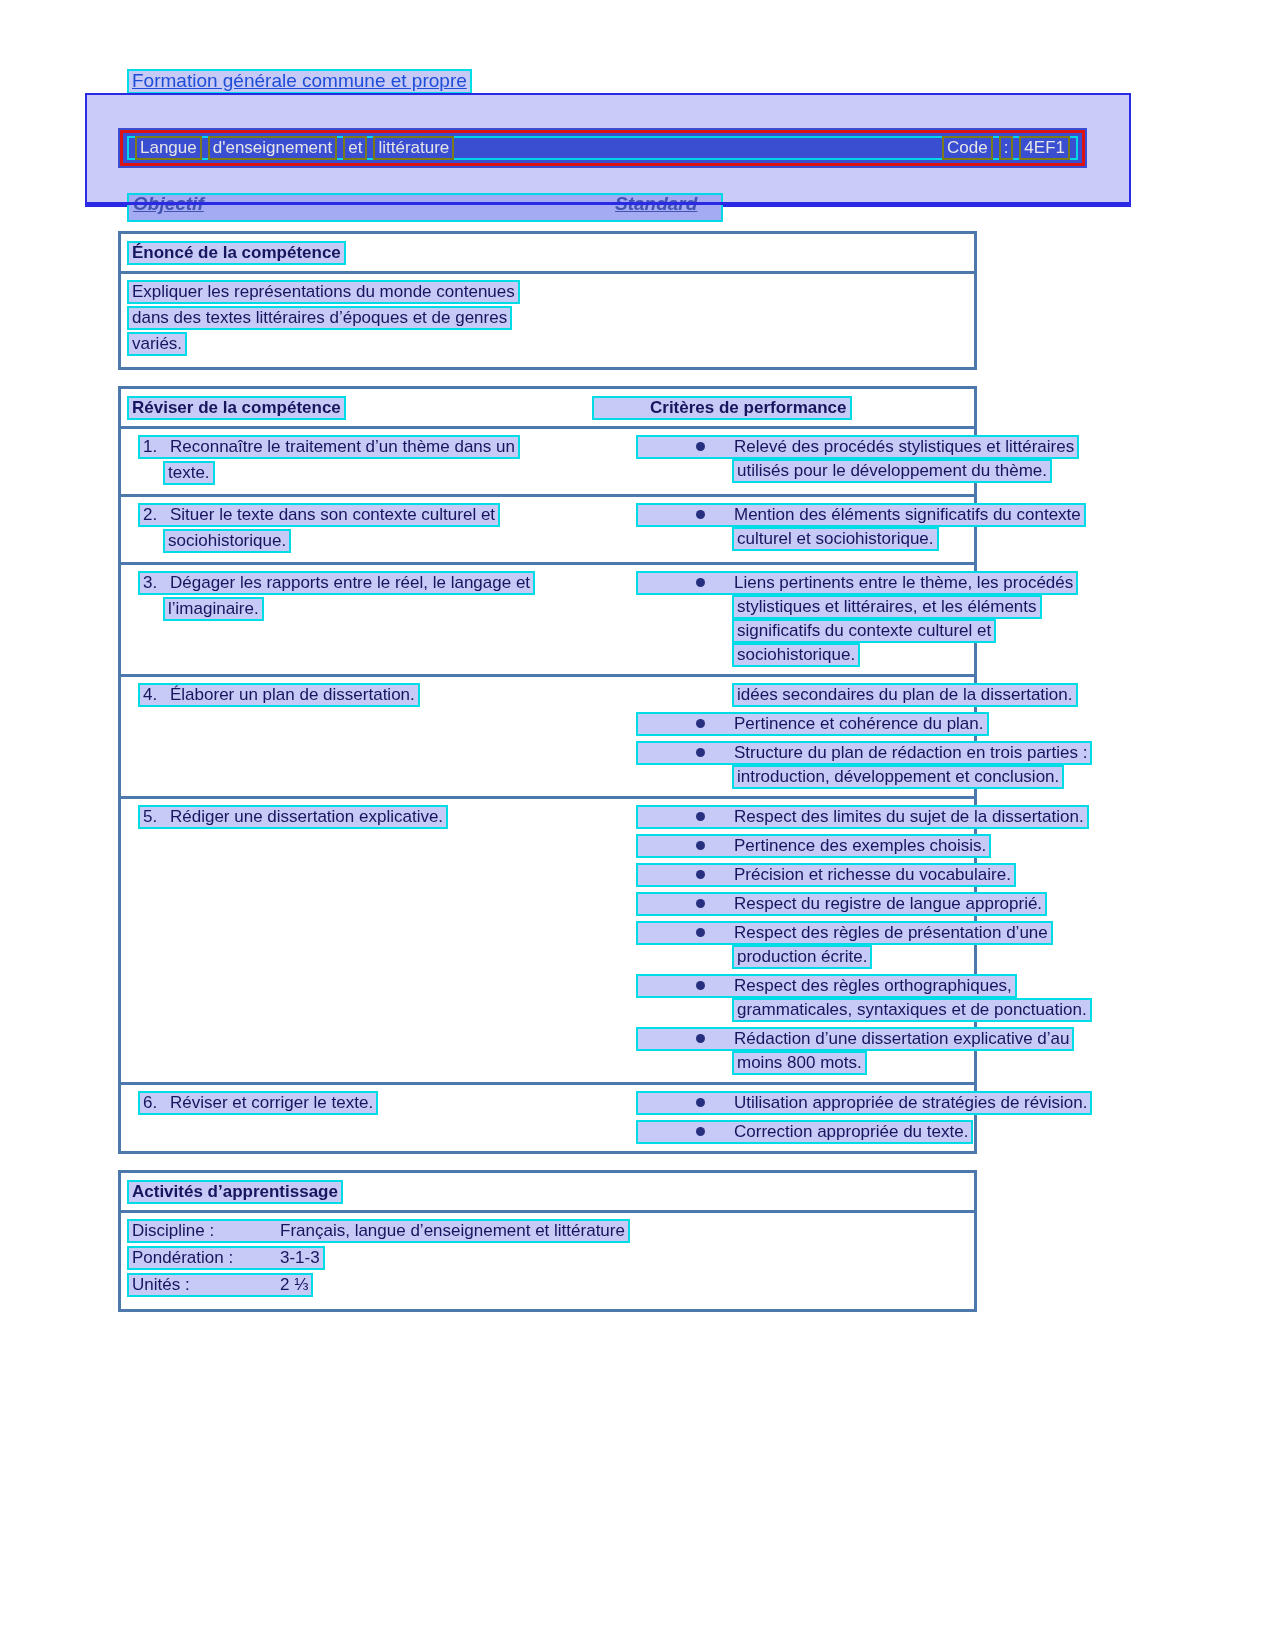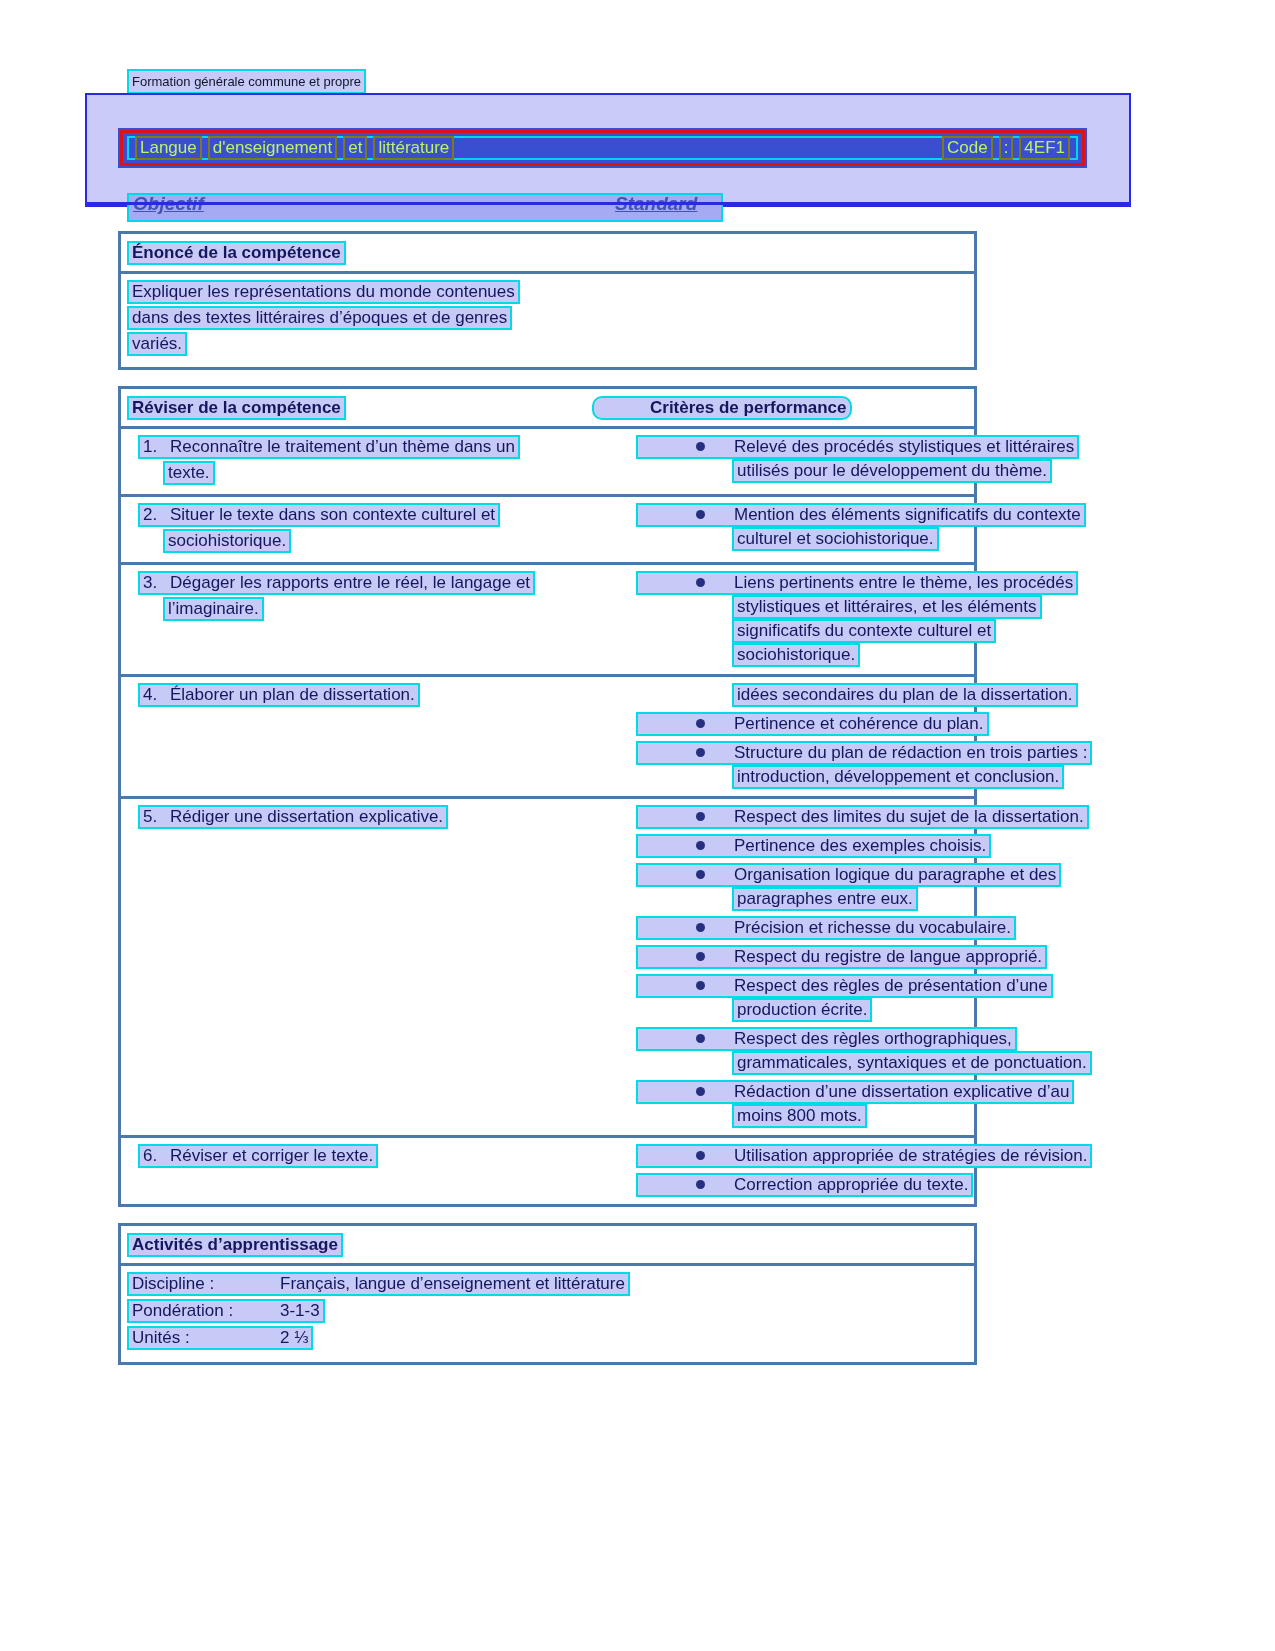--- a/index.html
+++ b/index.html
@@ -6,51 +6,51 @@
   .page{position:relative;width:1275px;height:1651px;background:#ffffff;overflow:hidden;
         font-family:"Liberation Sans", sans-serif;color:#1c1c66;}
 
   
   .hl{display:inline-block;background:#c7c9f6;border:2px solid #00dce6;padding:0 3px;
       line-height:20px;font-size:17px;color:#16165e;white-space:nowrap;vertical-align:top;}
   .bold{font-weight:bold;}
 
   
   .breadcrumb-box{position:absolute;left:127px;top:69px;}
-  .bc-text{color:#0f172a;font-size:13px;}
+  .bc-text{color:#1d4ed8;text-decoration:underline;font-size:19px;}
 
   
   .top-box{position:absolute;left:85px;top:93px;width:1042px;height:110px;
            background:#cbcbf9;border:2px solid #2a2ae4;}
   .banner{position:absolute;left:31px;top:33px;width:969px;height:40px;background:#3a4ed2;}
   .banner-red{position:absolute;left:2px;top:2px;right:2px;bottom:2px;border:3px solid #de1212;}
   .banner-cyan{position:absolute;left:4px;top:3px;right:4px;bottom:3px;border:2px solid #00d8e6;
                display:flex;justify-content:space-between;align-items:center;padding:0 3px;}
   .wgroup{display:flex;align-items:center;}
   .wbox{display:inline-block;border:2px solid #7b7b18;padding:0 3px;margin:0 3px;
-        color:#bef264;font-size:17px;line-height:20px;white-space:nowrap;}
+        color:#e5e5e5;font-size:17px;line-height:20px;white-space:nowrap;}
 
   
   .blue-line{position:absolute;left:85px;top:202px;width:1046px;height:3px;background:#2a2ae4;z-index:3;}
 
   
   .obj-std{position:absolute;left:127px;top:193px;width:592px;height:25px;
            background:#a5abf2;border:2px solid #00d8e6;z-index:2;}
   .os-label{position:absolute;top:-2px;left:4px;z-index:4;font-size:19px;font-weight:bold;
             font-style:italic;color:#4253b2;text-decoration:underline;white-space:nowrap;}
   .os-label.std{left:486px;}
 
   
   .content{position:absolute;left:118px;top:231px;width:859px;}
   .tbl{border:3px solid #4d78ac;margin-bottom:16px;background:#ffffff;}
   .thead{padding:7px 0 6px 0;}
   .thead.grid{display:grid;grid-template-columns:471px 1fr;}
   .tbody{border-top:3px solid #4d78ac;padding:6px 16px 9px 0;}
   .ml6{margin-left:6px;}
-  .pad-head{padding-left:56px;border-radius:10px;}
+  .pad-head{padding-left:56px;}
   .line{display:block;margin-bottom:2px;margin-left:6px;}
 
   .erow{display:grid;grid-template-columns:471px 1fr;border-top:3px solid #4d78ac;
         padding:6px 0 7px 0;}
   .lcell{padding-left:17px;}
   .lwrap{display:block;margin-bottom:2px;}
   .lwrap.cont{margin-left:25px;}
   .num{display:inline-block;width:27px;}
   .rcell{}
   .grp{margin-bottom:5px;}
@@ -181,24 +181,20 @@
               <div class="lwrap"><span class="hl"><span class="num">5.</span>Rédiger une dissertation explicative.</span></div>
             </div>
             <div class="rcell">
               <div class="grp">
                 <div class="rwrap"><span class="hl"><span class="bullet"></span>Respect des limites du sujet de la dissertation.</span></div>
               </div>
               <div class="grp">
                 <div class="rwrap"><span class="hl"><span class="bullet"></span>Pertinence des exemples choisis.</span></div>
               </div>
               <div class="grp">
-                <div class="rwrap"><span class="hl"><span class="bullet"></span>Organisation logique du paragraphe et des</span></div>
-                <div class="rwrap cont-r"><span class="hl">paragraphes entre eux.</span></div>
-              </div>
-              <div class="grp">
                 <div class="rwrap"><span class="hl"><span class="bullet"></span>Précision et richesse du vocabulaire.</span></div>
               </div>
               <div class="grp">
                 <div class="rwrap"><span class="hl"><span class="bullet"></span>Respect du registre de langue approprié.</span></div>
               </div>
               <div class="grp">
                 <div class="rwrap"><span class="hl"><span class="bullet"></span>Respect des règles de présentation d’une</span></div>
                 <div class="rwrap cont-r"><span class="hl">production écrite.</span></div>
               </div>
               <div class="grp">

